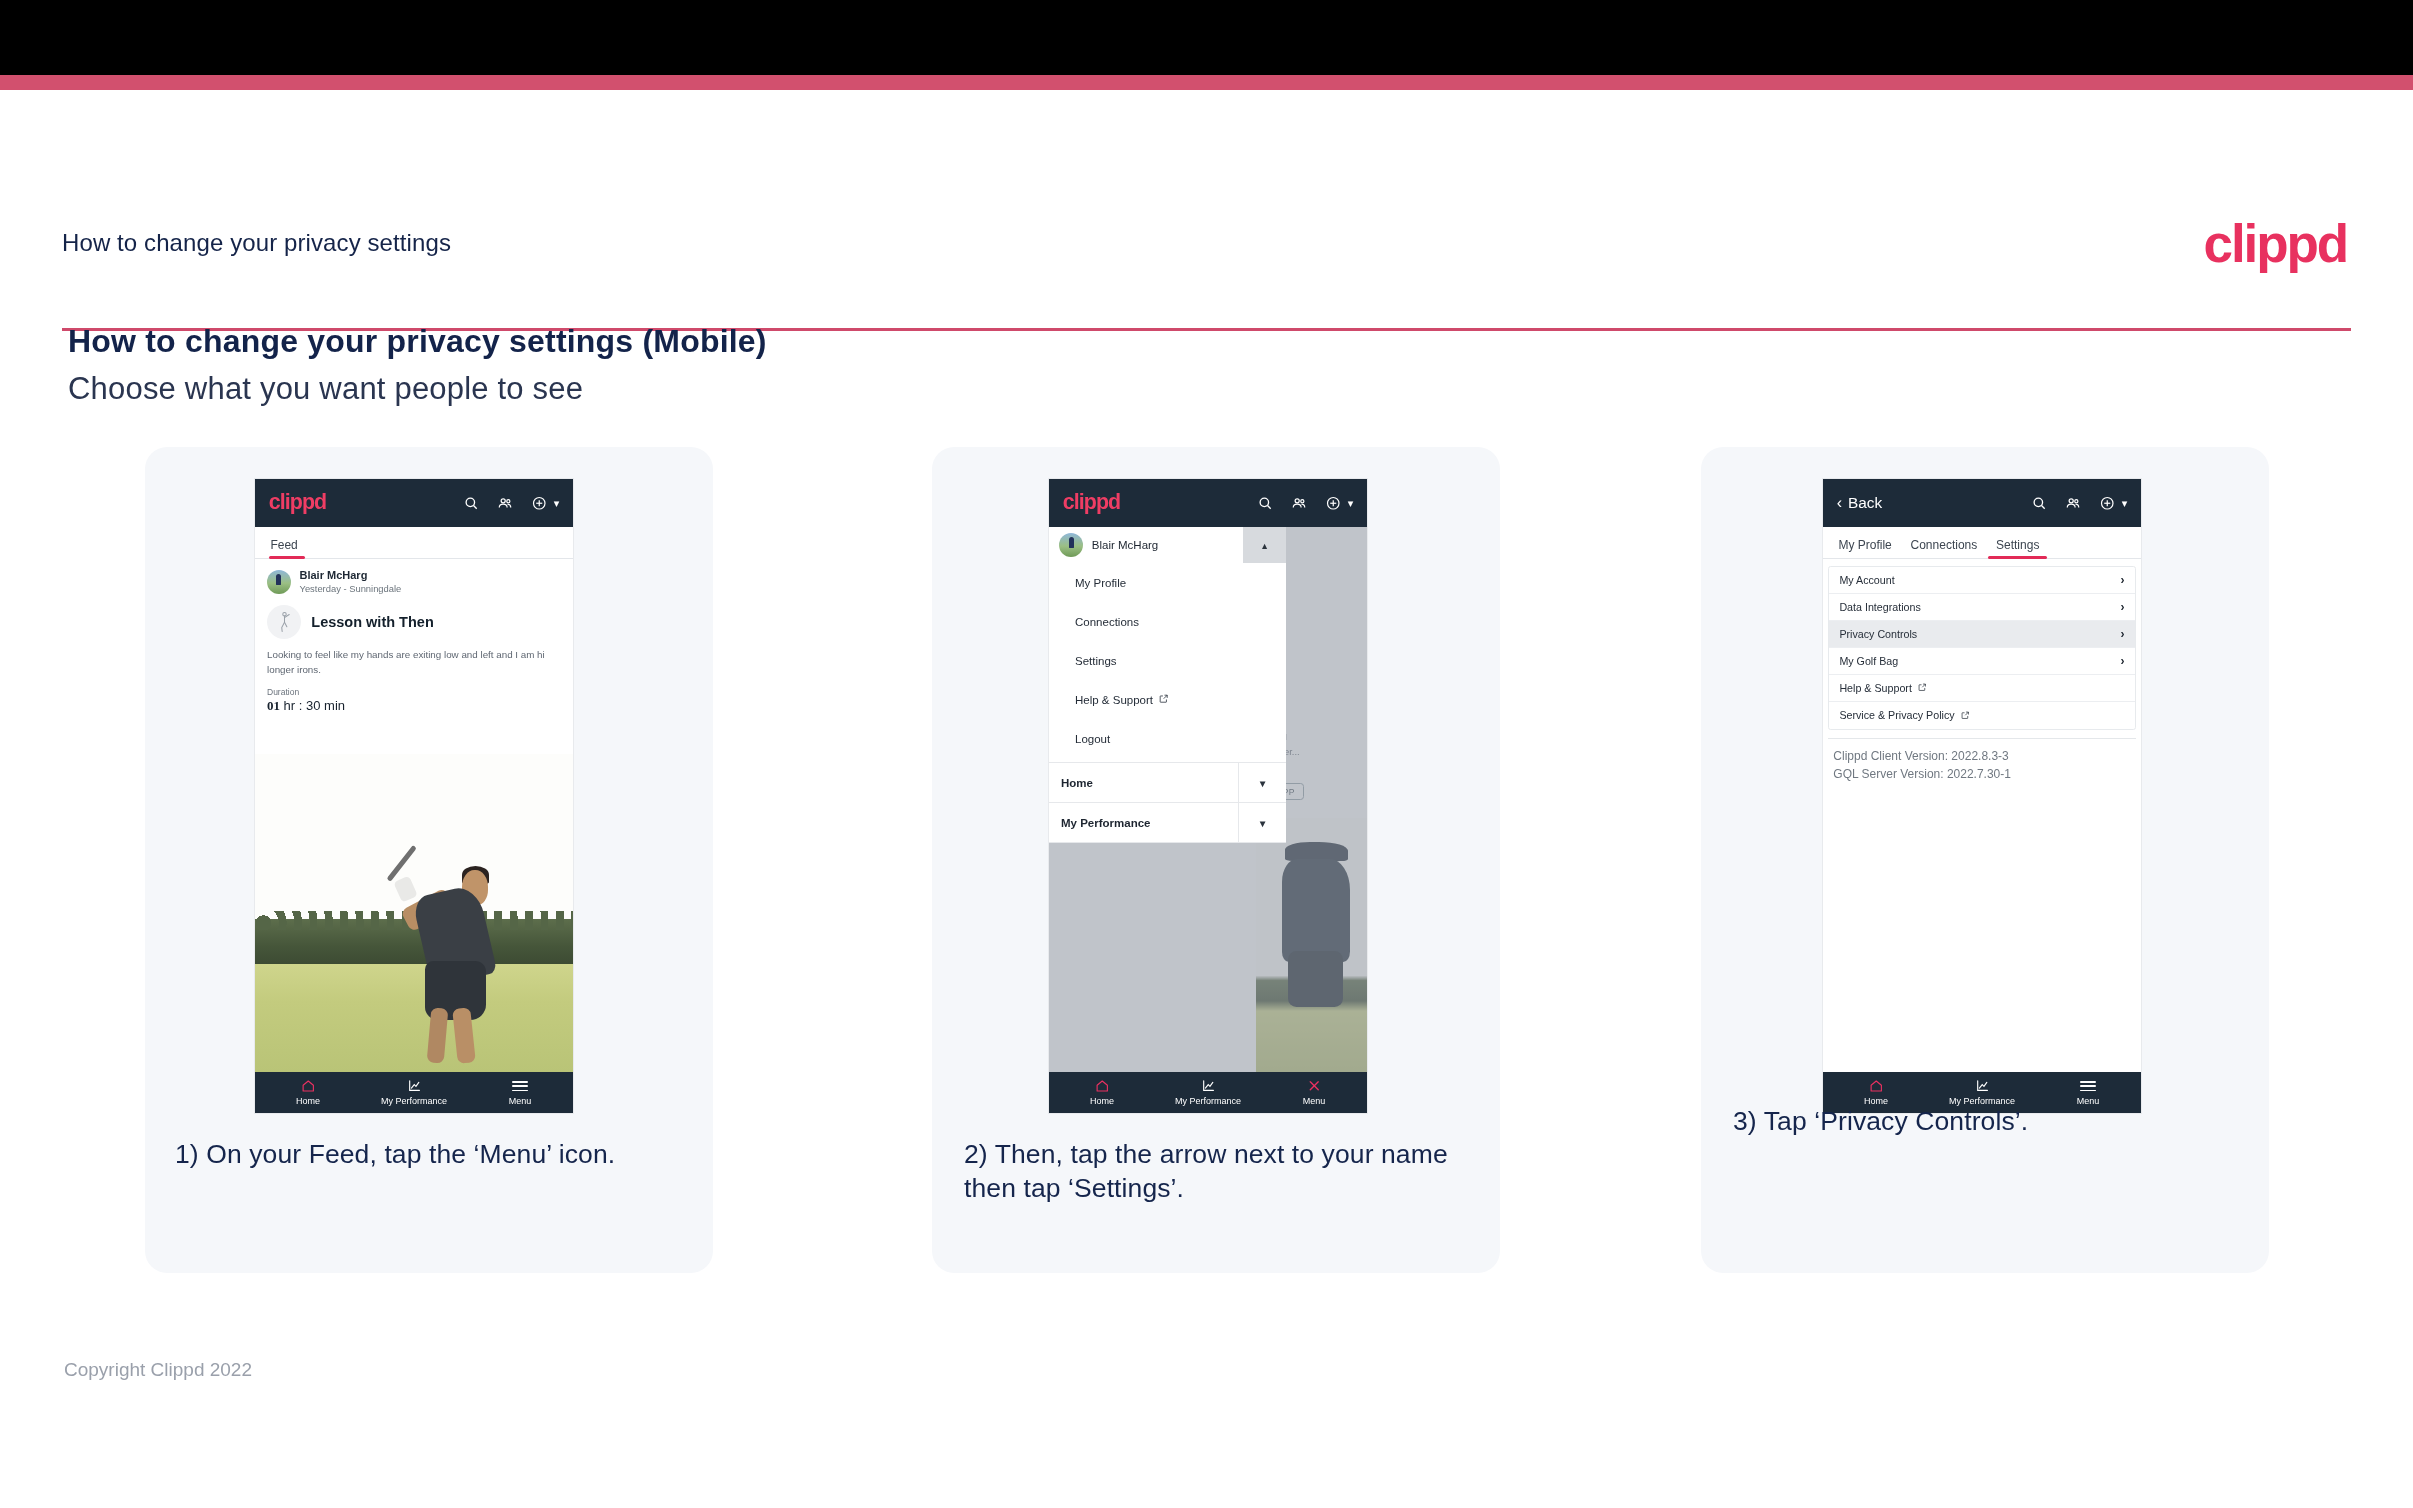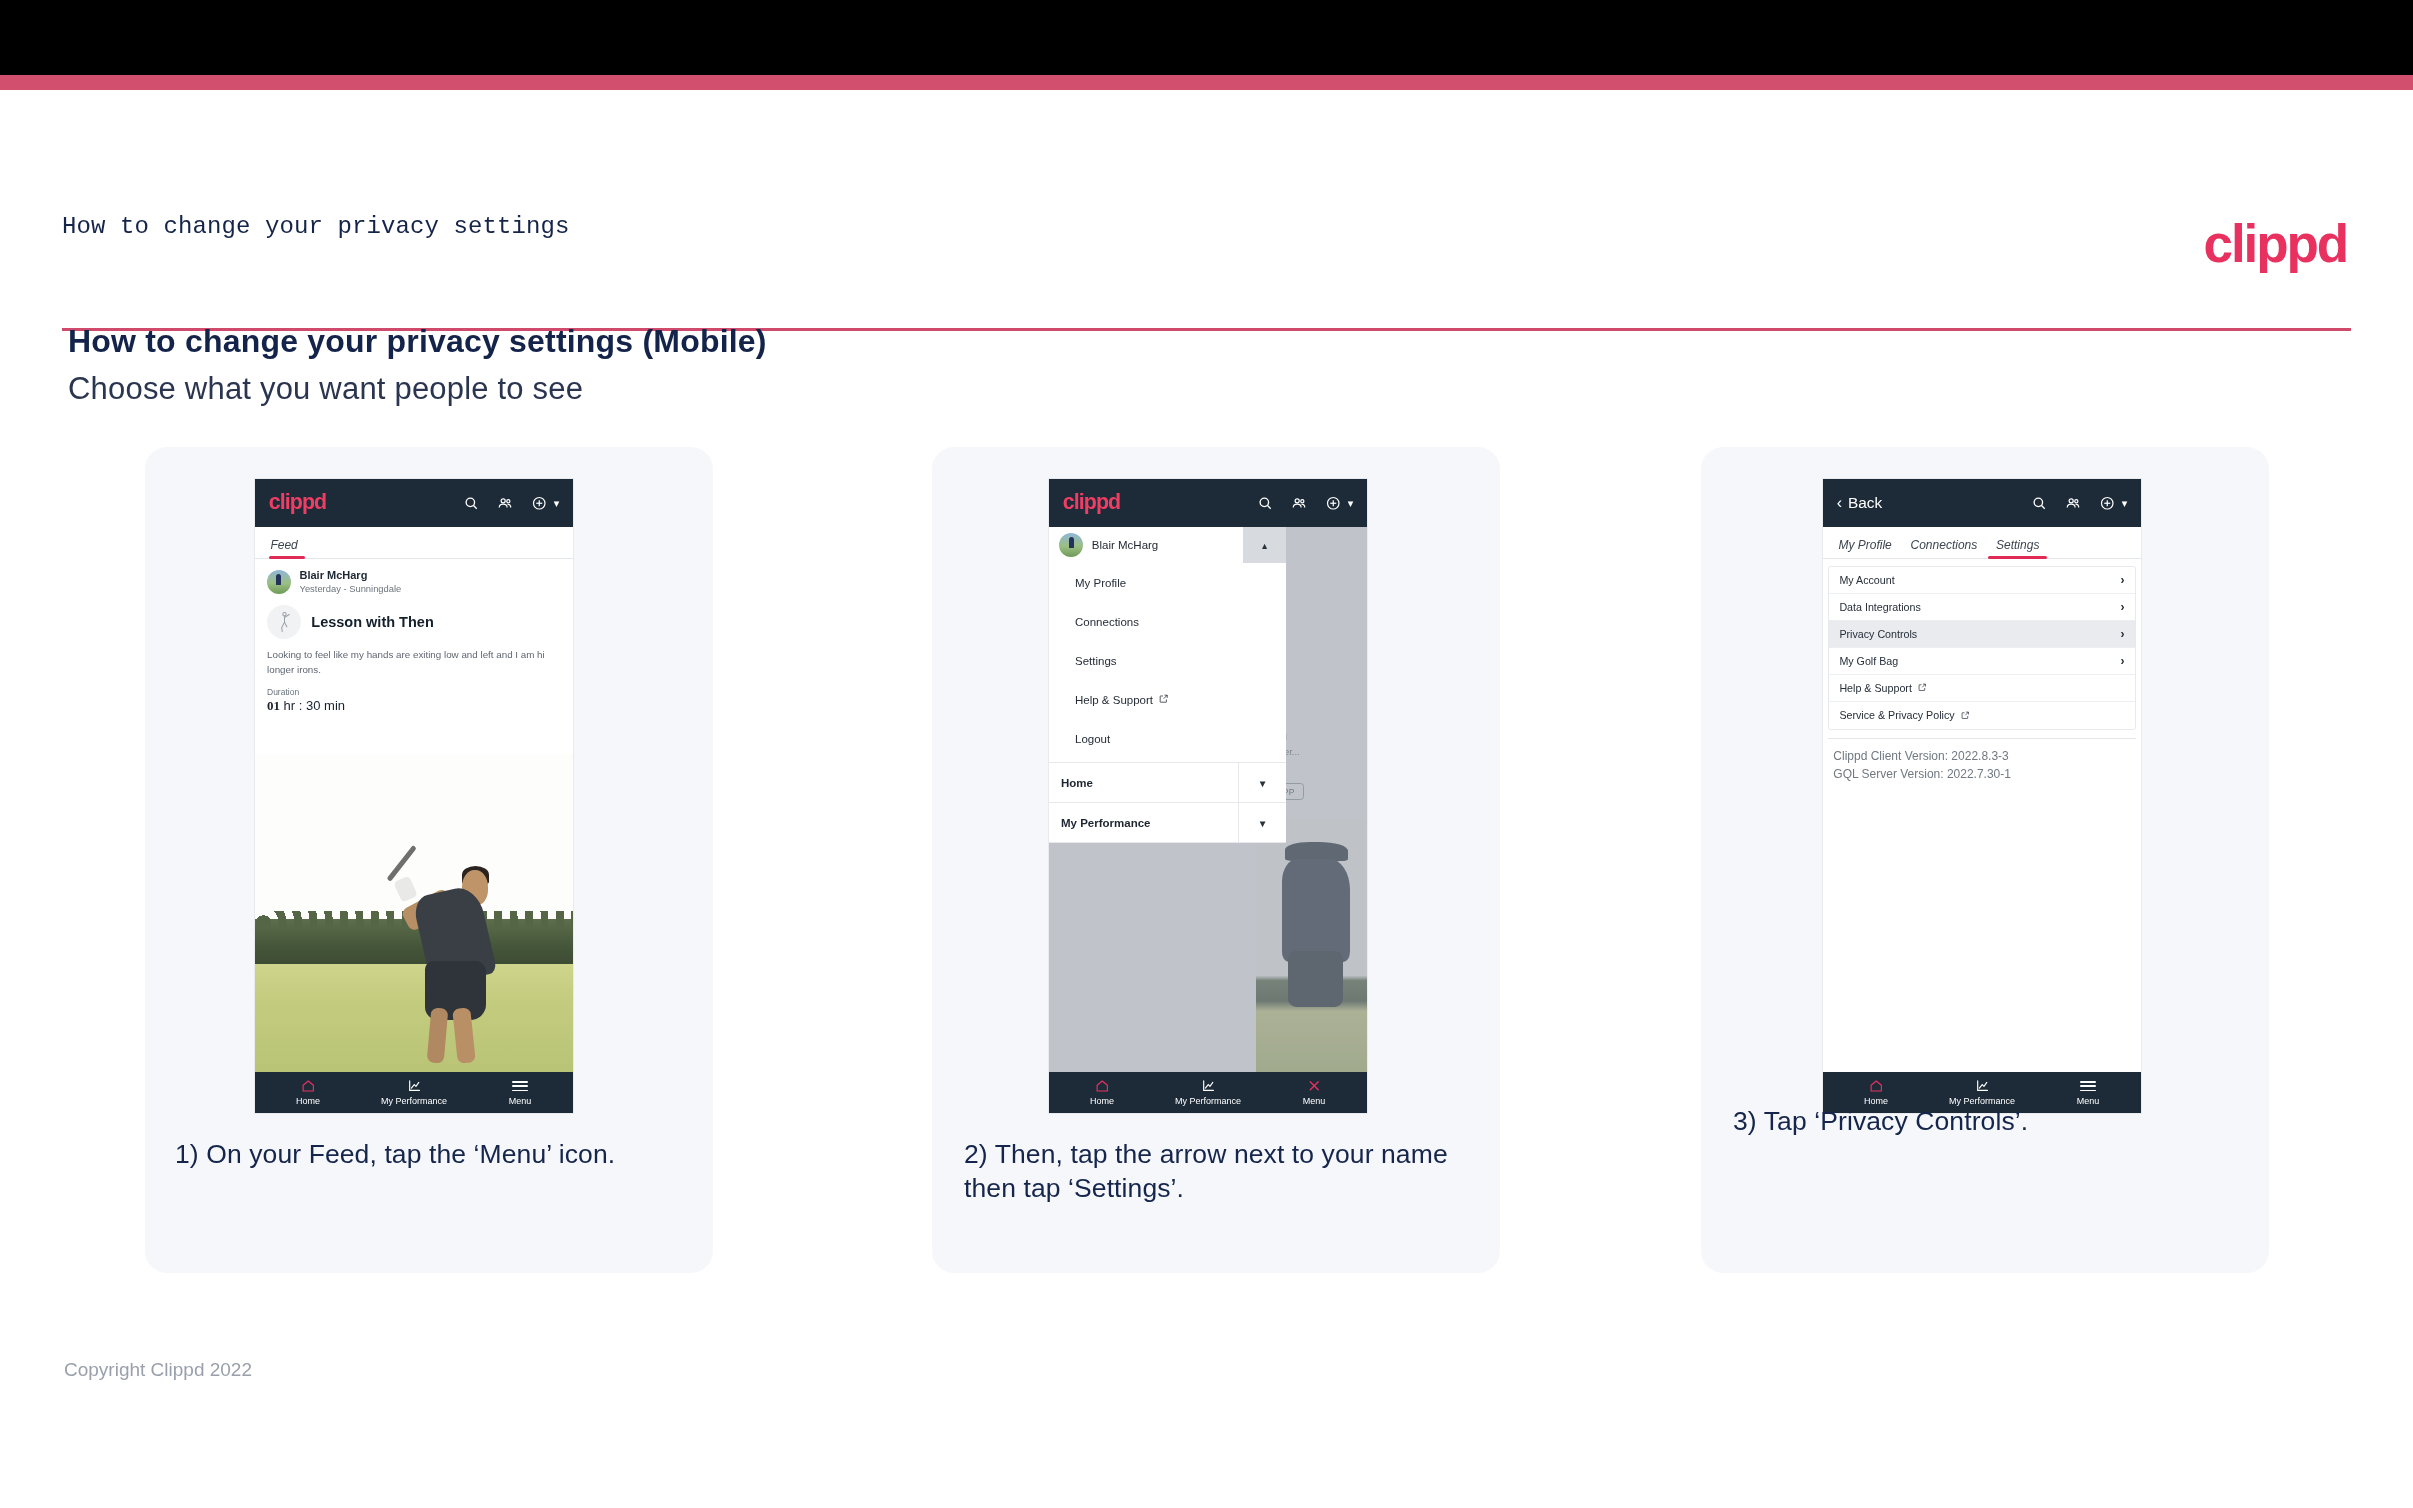--- a/index.html
+++ b/index.html
@@ -13,22 +13,22 @@
 
   
   .top-black { position:absolute; left:0; top:0; width:2413px; height:75px; background:#000000; }
   .top-pink  { position:absolute; left:0; top:75px; width:2413px; height:15.4px; background:#d2506e; }
 
   
   .slide-header {
     position:absolute; left:0; top:91px; width:2413px; height:148px;
   }
   .slide-header-title {
-    position:absolute; left:62px; top:122px;
-    font-size:24px; color:#152449; letter-spacing:0.1px;font-family:Liberation Mono, monospace;
+    position:absolute; left:62px; top:138px;
+    font-size:24px; color:#152449; letter-spacing:0.1px;
   }
   .brand-logo {
     position:absolute; right:66px; top:126px;
     font-size:53px; font-weight:bold; color:#e8315f;
     letter-spacing:-2.1px; line-height:1;
   }
   .header-rule {
     position:absolute; left:62px; top:237px; width:2289px; height:2.6px; background:#cf4a6b;
   }
 
@@ -86,21 +86,20 @@
   .caret-down { color:#ffffff; font-size:11px; margin-left:-12px; }
 
   
   .tabrow {
     height:32px; display:flex; align-items:flex-end; background:#ffffff;
     border-bottom:0.9px solid #e3e6ea; padding-left:12px;
   }
   .tab {
     font-size:12px; color:#3c4550; padding:0 9.4px 6px 9.4px;
     position:relative;
-    font-style:italic;
   }
   .tab.first { padding-left:3.4px; }
   .tab.active::after {
     content:""; position:absolute; left:1.7px; right:1.7px; bottom:-0.9px;
     height:2.6px; background:#e22a57; border-radius:1.7px;
   }
 
   
   .post { padding:10.3px 12px 0 12px; }
   .post-head { display:flex; align-items:center; gap:8.5px; }

